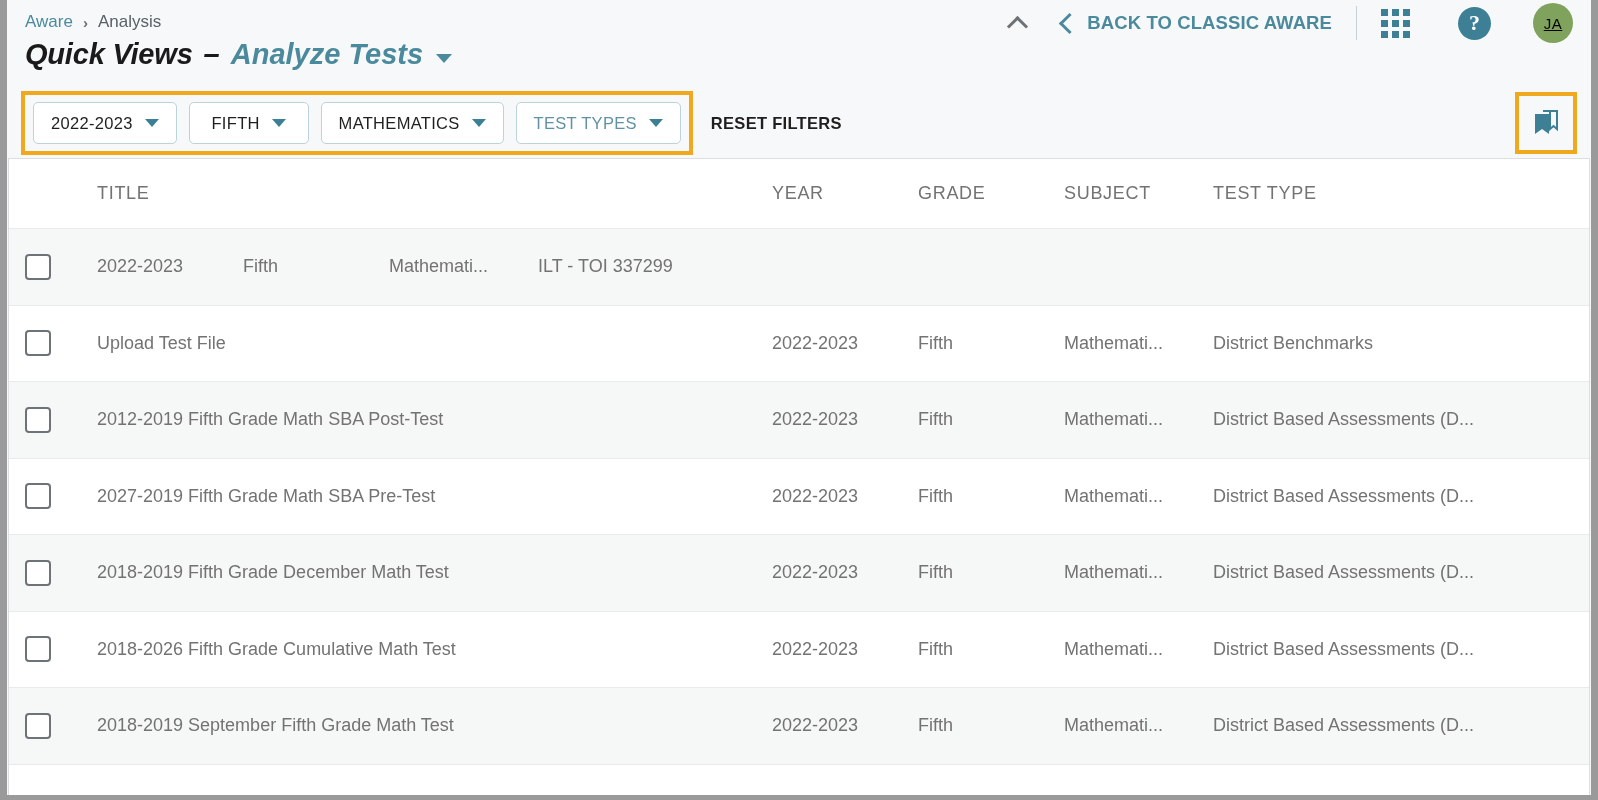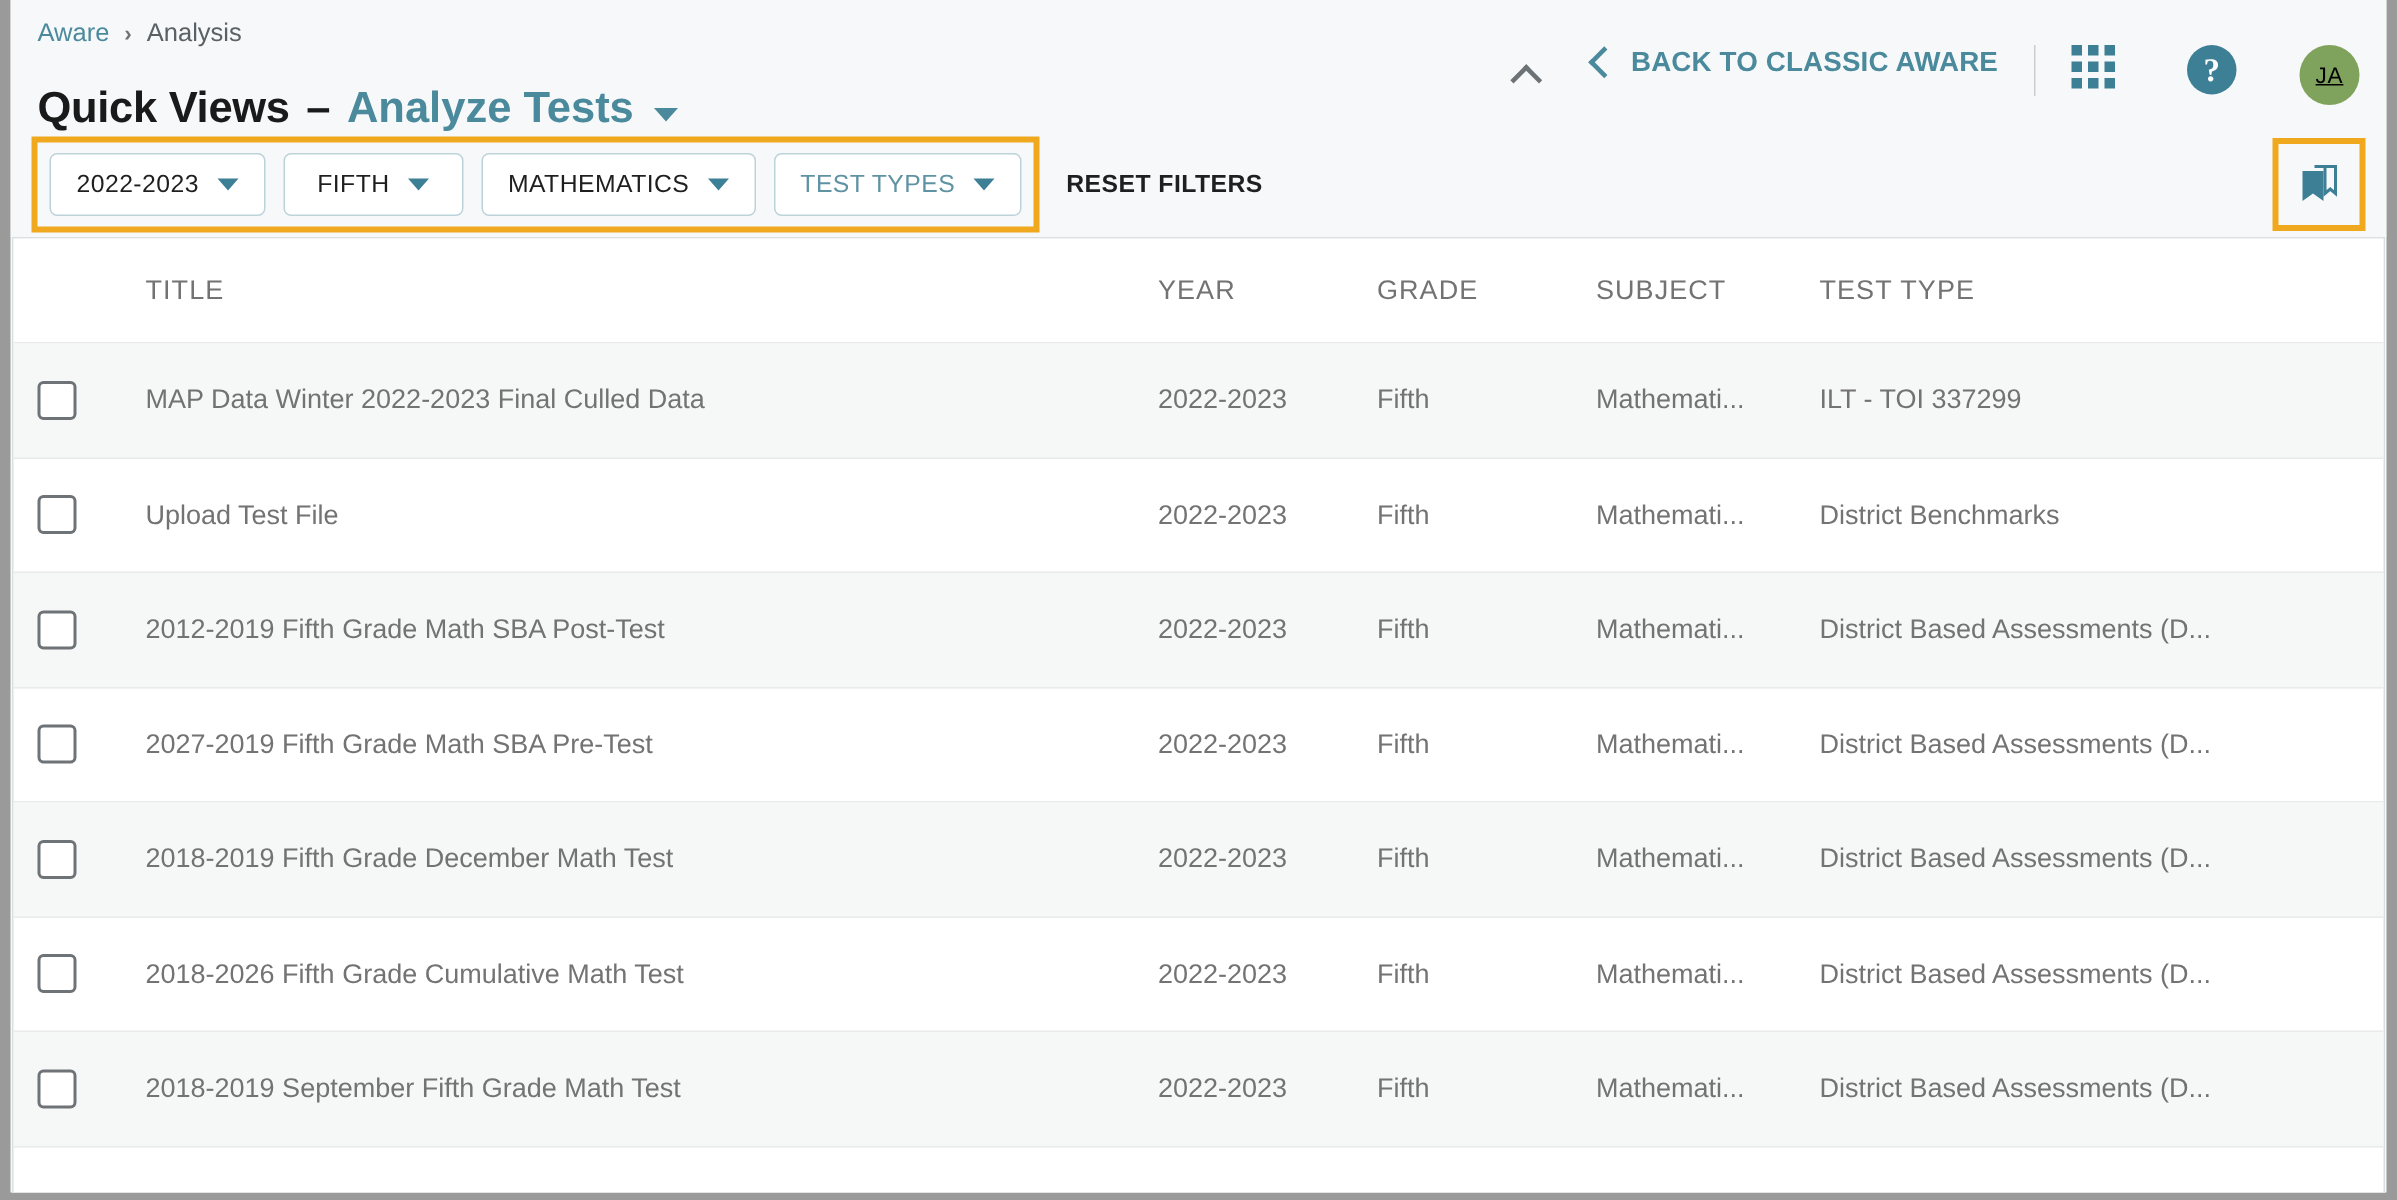--- a/index.html
+++ b/index.html
@@ -39,21 +39,22 @@
     font-size: 17px;
   }
   .crumb-link { color: #4a8a9c; }
   .crumb-sep  { color: #6d7276; font-size: 15px; font-weight: bold; }
   .crumb-current { color: #5a6166; }
 
   .title-row {
     display: flex;
     align-items: center;
     gap: 11px;
-    margin-top: 24px;
+    margin-top: 6px;
+    font-style: italic;
   }
   .title-main {
     font-size: 29px;
     font-weight: bold;
     color: #1a1a1a;
     letter-spacing: -0.2px;
   }
   .title-dash { font-size: 29px; font-weight: bold; color: #1a1a1a; }
   .title-sub {
     font-size: 29px;
@@ -65,24 +66,24 @@
     border-left: 8px solid transparent;
     border-right: 8px solid transparent;
     border-top: 9px solid #4a8a9c;
     margin-top: 8px;
     margin-left: 2px;
   }
 
   
   .header-right {
     position: absolute;
-    top: 30px;
+    top: 1px;
     right: 18px;
     display: flex;
-    align-items: flex-start;
+    align-items: center;
     gap: 0;
     height: 44px;
   }
   .collapse-btn {
     width: 44px; height: 40px;
     display: flex; align-items: center; justify-content: center;
     margin-right: 18px;
   }
   .chev-up {
     width: 15px; height: 15px;
@@ -368,21 +369,20 @@
       <div class="c-year cell">YEAR</div>
       <div class="c-grade cell">GRADE</div>
       <div class="c-subj cell">SUBJECT</div>
       <div class="c-type cell">TEST TYPE</div>
     </div>
 
     <div class="trow alt">
       <div class="c-check">
           <span class="cbox"></span>
         </div>
-      <div class="c-title cell">MAP Data Winter 2022-2023 Final Culled Data</div>
       <div class="c-year cell">2022-2023</div>
       <div class="c-grade cell">Fifth</div>
       <div class="c-subj cell">Mathemati...</div>
       <div class="c-type cell">ILT - TOI 337299</div>
     </div>
 
     <div class="trow">
       <div class="c-check">
           <span class="cbox"></span>
         </div>

